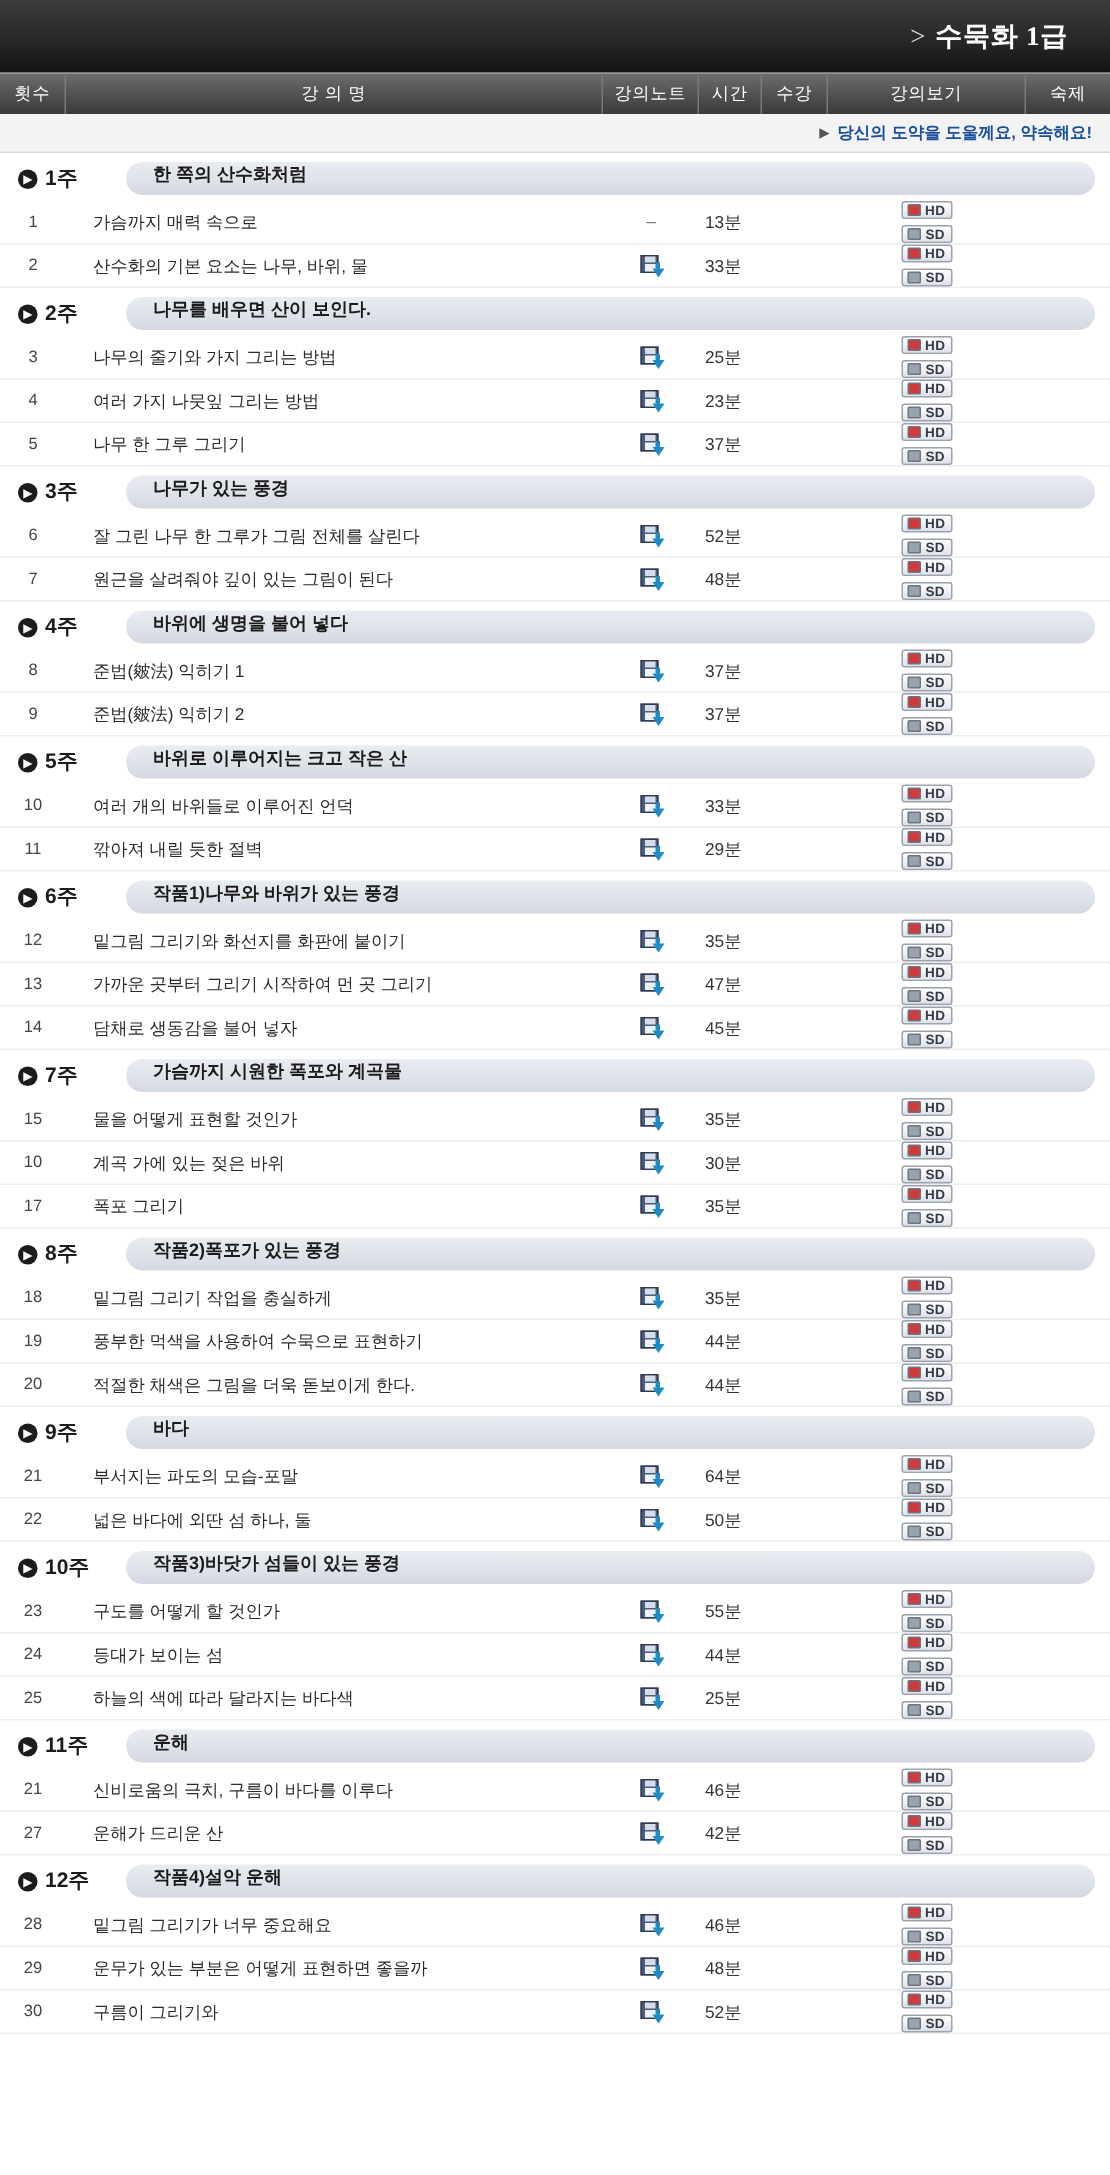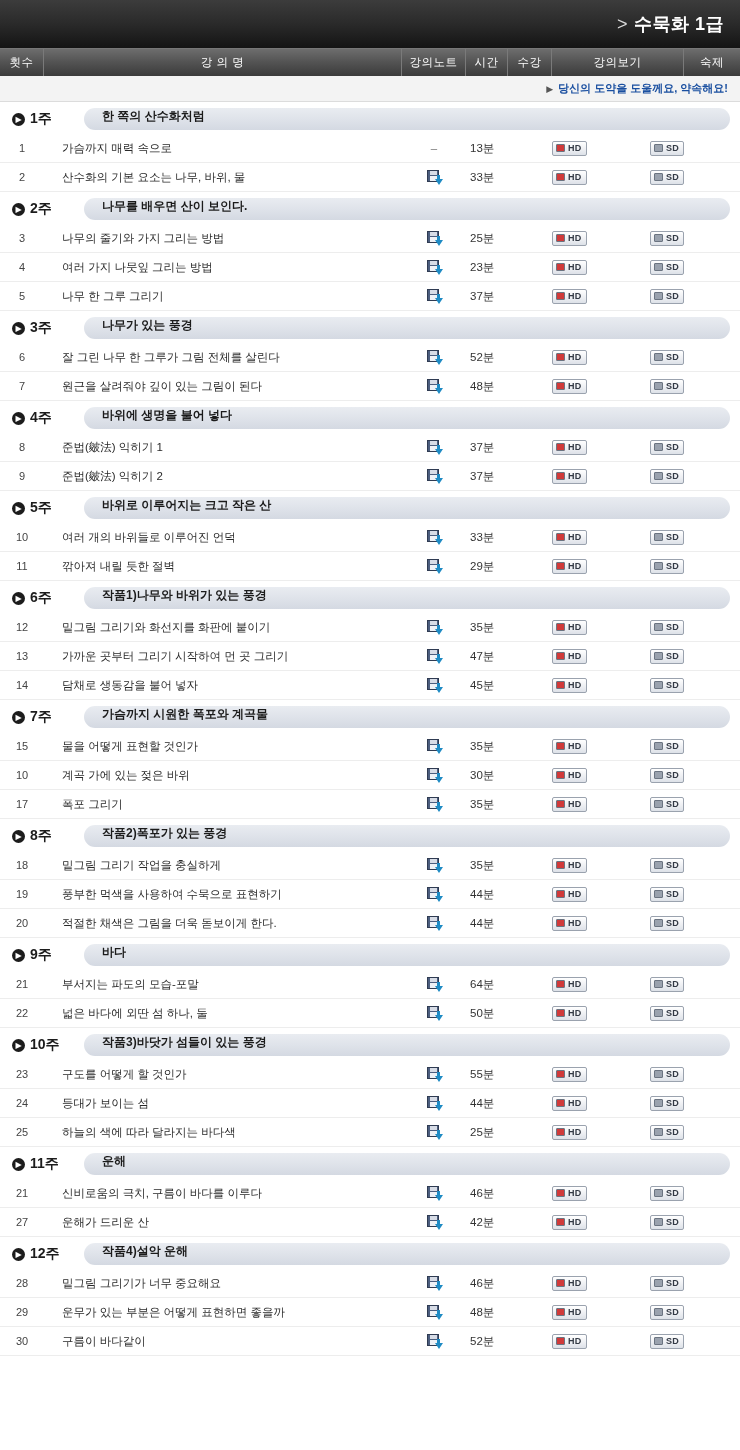--- a/index.html
+++ b/index.html
@@ -15,28 +15,29 @@
     background: #ffffff;
   }
   
   .banner {
     height: 48px;
     background: linear-gradient(to bottom, #3c3c3c 0%, #2a2a2a 50%, #141414 100%);
     position: relative;
   }
   .banner-title {
     position: absolute;
-    right: 16px;
+    right: 28px;
     top: 50%;
     transform: translateY(-50%);
     color: #ffffff;
     font-size: 18px;
     font-weight: bold;
     letter-spacing: .5px;
     white-space: nowrap;
+    font-family: Liberation Serif, serif;
   }
   .banner-title .arrow { font-weight: normal; margin-right: 6px; color: #dddddd; }
 
   
   .colhead {
     height: 28px;
     background: linear-gradient(to bottom, #6d6d6d 0%, #555555 45%, #3b3b3b 100%);
     color: #ffffff;
     font-size: 11.5px;
     display: flex;
@@ -125,21 +126,21 @@
     height: 29px;
     border-bottom: 1px solid #ededed;
     font-size: 11.5px;
     color: #2a2a2a;
   }
   .lrow .cell { display: flex; align-items: center; height: 100%; }
   .lrow .c-no { justify-content: center; color: #444; font-size: 11px; }
   .lrow .c-title { padding-left: 18px; }
   .lrow .c-note, .lrow .c-take, .lrow .c-hw { justify-content: center; }
   .lrow .c-time { justify-content: flex-start; padding-left: 4px; color: #333; }
-  .lrow .c-view { justify-content: space-between; gap: 4px; }
+  .lrow .c-view { justify-content: flex-end; gap: 4px; flex-direction: column; }
   .dash { color: #777; }
 
   
   .note-icon {
     width: 15px; height: 14px;
     position: relative;
     display: inline-block;
   }
   .note-icon .fl {
     position: absolute; left: 0; top: 0;
@@ -1021,21 +1022,21 @@
           </span>
           <span class="qbtn sd">
             <span class="chip"></span>
             <span>SD</span>
           </span>
         </div>
         <div class="cell c-hw"></div>
       </div>
       <div class="lrow">
         <div class="cell c-no">30</div>
-        <div class="cell c-title">구름이 바다같이</div>
+        <div class="cell c-title">구름이 그리기와</div>
         <div class="cell c-note">
           <span class="note-icon">
             <span class="fl"></span>
             <span class="arrstem"></span>
             <span class="arr"></span>
           </span>
         </div>
         <div class="cell c-time">52분</div>
         <div class="cell c-take"></div>
         <div class="cell c-view">

